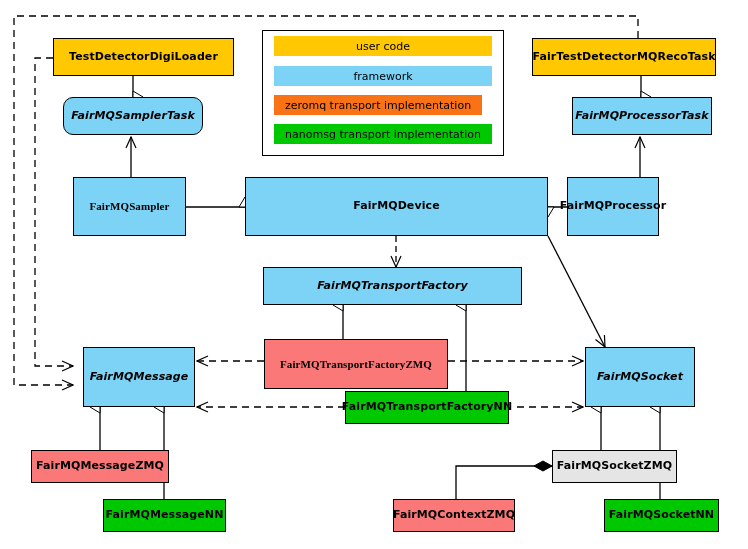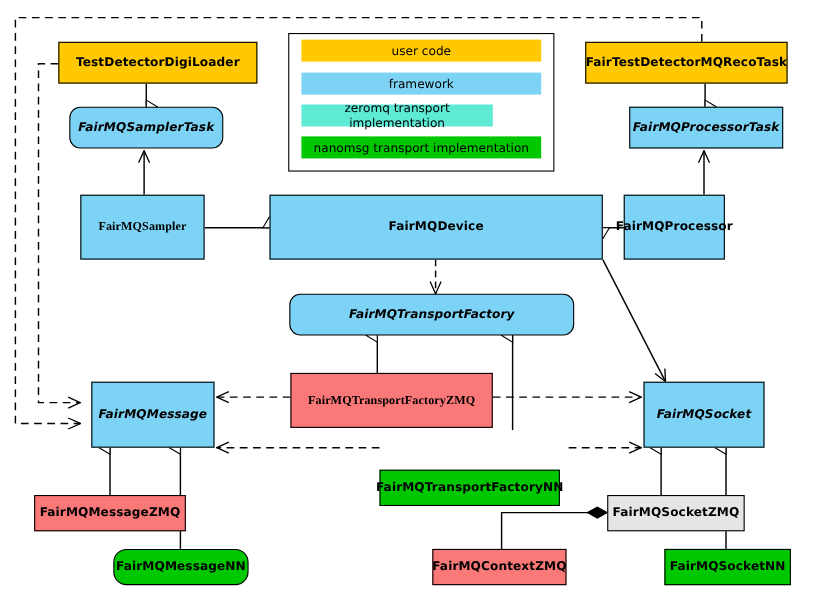--- a/index.html
+++ b/index.html
@@ -158,21 +158,21 @@
 
   <div class="legend-box" id="legend-box" style="left: 262px; top: 30px; width: 242px; height: 126px; background: rgb(255, 255, 255); border-color: rgb(0, 0, 0);"></div>
 
   <div id="node-layer">
       <div class="legend-row" style="left: 274px; top: 36px; width: 218px; height: 20px; background: rgb(255, 200, 0);">
         <span>user code</span>
       </div>
       <div class="legend-row" style="left: 274px; top: 66px; width: 218px; height: 20px; background: rgb(125, 211, 245);">
         <span>framework</span>
       </div>
-      <div class="legend-row" style="left: 274px; top: 95px; width: 174px; height: 20px; background: #5eead4;">
+      <div class="legend-row" style="left: 274px; top: 95px; width: 208px; height: 20px; background: #f97316;">
         <span>zeromq transport implementation</span>
       </div>
       <div class="legend-row" style="left: 274px; top: 124px; width: 218px; height: 20px; background: rgb(0, 200, 0);">
         <span>nanomsg transport implementation</span>
       </div>
       <div class="node" style="left: 53px; top: 38px; width: 181px; height: 38px; background: rgb(255, 200, 0); border-color: rgb(0, 0, 0); color: rgb(0, 0, 0);">
         <span>TestDetectorDigiLoader</span>
       </div>
       <div class="node" style="left: 532px; top: 38px; width: 184px; height: 38px; background: rgb(255, 200, 0); border-color: rgb(0, 0, 0); color: rgb(0, 0, 0);">
         <span>FairTestDetectorMQRecoTask</span>
@@ -185,39 +185,39 @@
       </div>
       <div class="node" style="left: 73px; top: 177px; width: 113px; height: 59px; background: rgb(125, 211, 245); border-color: rgb(0, 0, 0); color: rgb(0, 0, 0); font-family: Liberation Serif, serif;">
         <span>FairMQSampler</span>
       </div>
       <div class="node" style="left: 245px; top: 177px; width: 303px; height: 59px; background: rgb(125, 211, 245); border-color: rgb(0, 0, 0); color: rgb(0, 0, 0); justify-content: center;">
         <span>FairMQDevice</span>
       </div>
       <div class="node" style="left: 567px; top: 177px; width: 92px; height: 59px; background: rgb(125, 211, 245); border-color: rgb(0, 0, 0); color: rgb(0, 0, 0);">
         <span>FairMQProcessor</span>
       </div>
-      <div class="node abstract" style="left: 263px; top: 267px; width: 259px; height: 38px; background: rgb(125, 211, 245); border-color: rgb(0, 0, 0); color: rgb(0, 0, 0); border-radius: 10px;">
+      <div class="node abstract" style="left: 263px; top: 267px; width: 259px; height: 38px; background: rgb(125, 211, 245); border-color: rgb(0, 0, 0); color: rgb(0, 0, 0);">
         <span>FairMQTransportFactory</span>
       </div>
       <div class="node" style="left: 264px; top: 339px; width: 184px; height: 50px; background: rgb(250, 120, 120); border-color: rgb(0, 0, 0); color: rgb(0, 0, 0); font-family: Liberation Serif, serif;">
         <span>FairMQTransportFactoryZMQ</span>
       </div>
-      <div class="node" style="left: 345px; top: 391px; width: 164px; height: 33px; background: rgb(0, 200, 0); border-color: rgb(0, 0, 0); color: rgb(0, 0, 0); margin-top: 36px;">
+      <div class="node" style="left: 345px; top: 391px; width: 164px; height: 33px; background: rgb(0, 200, 0); border-color: rgb(0, 0, 0); color: rgb(0, 0, 0);">
         <span>FairMQTransportFactoryNN</span>
       </div>
       <div class="node abstract" style="left: 83px; top: 347px; width: 112px; height: 60px; background: rgb(125, 211, 245); border-color: rgb(0, 0, 0); color: rgb(0, 0, 0);">
         <span>FairMQMessage</span>
       </div>
       <div class="node abstract" style="left: 585px; top: 347px; width: 110px; height: 60px; background: rgb(125, 211, 245); border-color: rgb(0, 0, 0); color: rgb(0, 0, 0);">
         <span>FairMQSocket</span>
       </div>
       <div class="node" style="left: 31px; top: 450px; width: 138px; height: 33px; background: rgb(250, 120, 120); border-color: rgb(0, 0, 0); color: rgb(0, 0, 0);">
         <span>FairMQMessageZMQ</span>
       </div>
-      <div class="node" style="left: 103px; top: 499px; width: 123px; height: 33px; background: rgb(0, 200, 0); border-color: rgb(0, 0, 0); color: rgb(0, 0, 0); border-radius: 12px;">
+      <div class="node" style="left: 103px; top: 499px; width: 123px; height: 33px; background: rgb(0, 200, 0); border-color: rgb(0, 0, 0); color: rgb(0, 0, 0);">
         <span>FairMQMessageNN</span>
       </div>
       <div class="node" style="left: 552px; top: 450px; width: 125px; height: 33px; background: #e5e5e5; border-color: rgb(0, 0, 0); color: rgb(0, 0, 0);">
         <span>FairMQSocketZMQ</span>
       </div>
       <div class="node" style="left: 604px; top: 499px; width: 115px; height: 33px; background: rgb(0, 200, 0); border-color: rgb(0, 0, 0); color: rgb(0, 0, 0);">
         <span>FairMQSocketNN</span>
       </div>
       <div class="node" style="left: 393px; top: 499px; width: 122px; height: 33px; background: rgb(250, 120, 120); border-color: rgb(0, 0, 0); color: rgb(0, 0, 0);">
         <span>FairMQContextZMQ</span>

